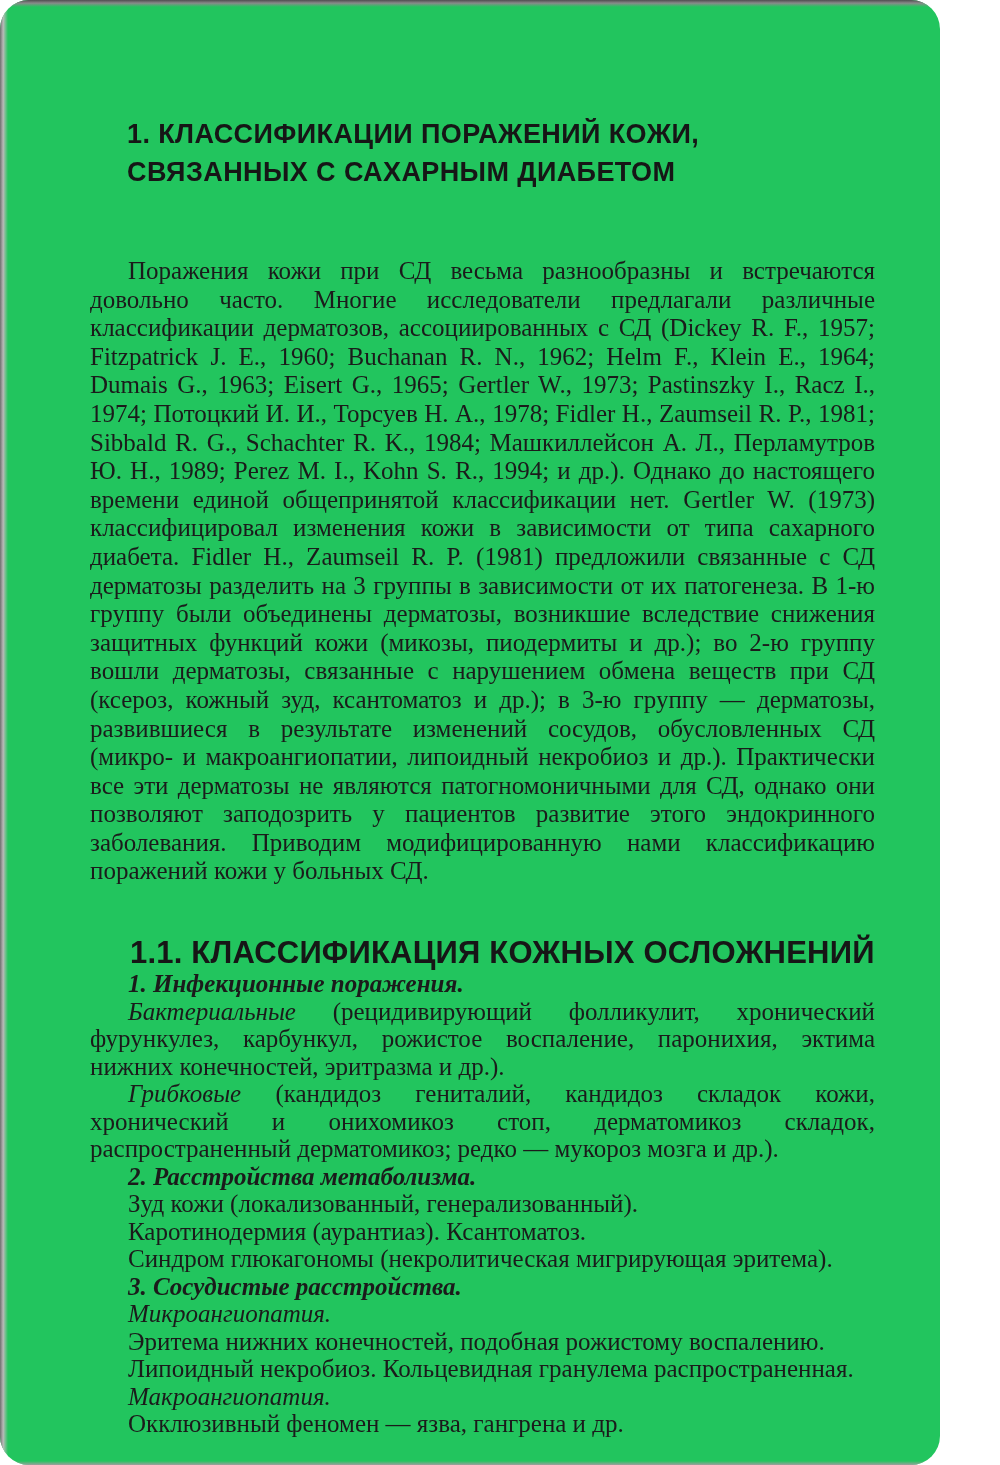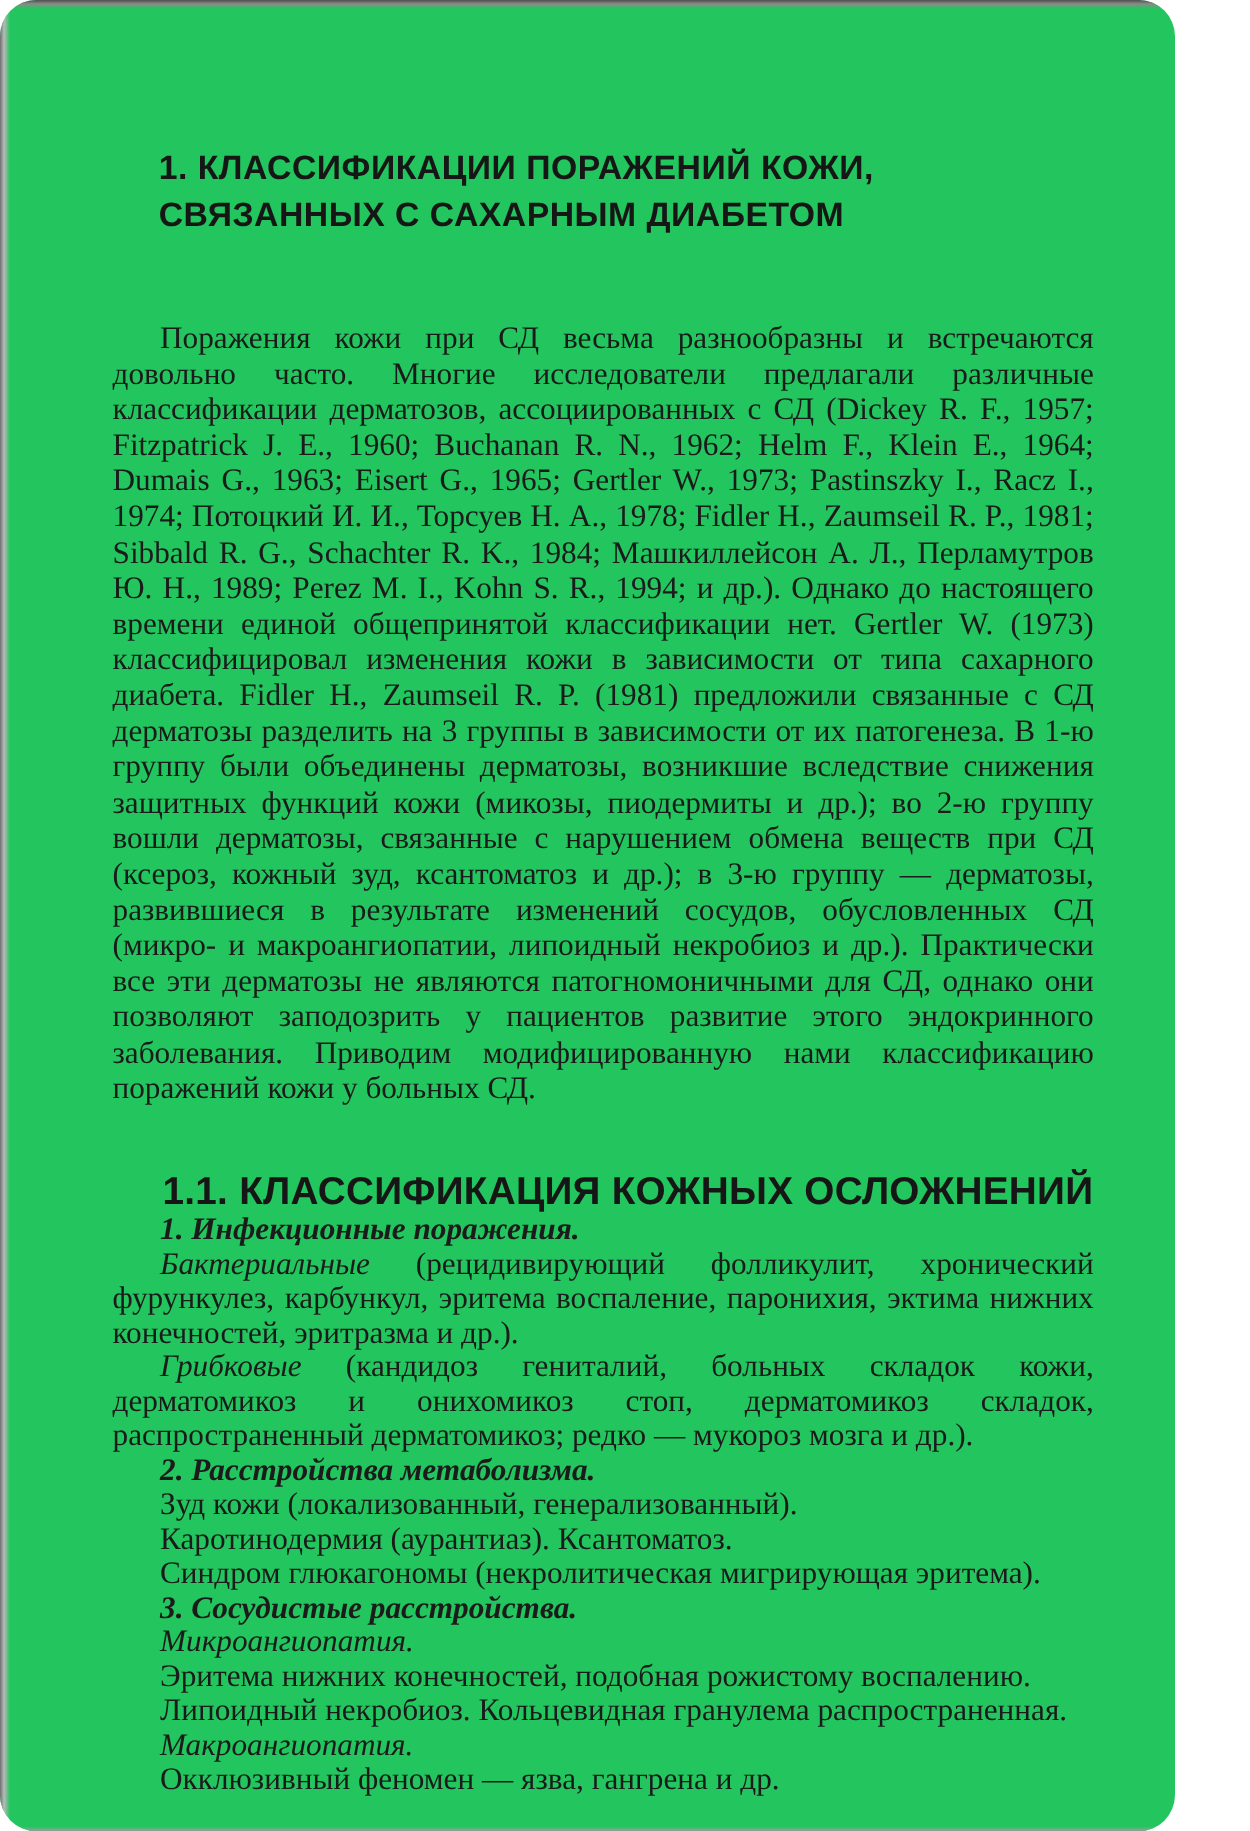--- a/index.html
+++ b/index.html
@@ -107,23 +107,23 @@
     <p class="body-par intro">Поражения кожи при СД весьма разнообразны и встречаются довольно часто. Многие исследователи предлагали различные классификации дерматозов, ассоциированных с СД (Dickey R. F., 1957; Fitzpatrick J. E., 1960; Buchanan R. N., 1962; Helm F., Klein E., 1964; Dumais G., 1963; Eisert G., 1965; Gertler W., 1973; Pastinszky I., Racz I., 1974; Потоцкий И. И., Торсуев Н. А., 1978; Fidler H., Zaumseil R. P., 1981; Sibbald R. G., Schachter R. K., 1984; Машкиллейсон А. Л., Перламутров Ю. Н., 1989; Perez M. I., Kohn S. R., 1994; и др.). Однако до настоящего времени единой общепринятой классификации нет. Gertler W. (1973) классифицировал изменения кожи в зависимости от типа сахарного диабета. Fidler H., Zaumseil R. P. (1981) предложили связанные с СД дерматозы разделить на 3 группы в зависимости от их патогенеза. В 1-ю группу были объединены дерматозы, возникшие вследствие снижения защитных функций кожи (микозы, пиодермиты и др.); во 2-ю группу вошли дерматозы, связанные с нарушением обмена веществ при СД (ксероз, кожный зуд, ксантоматоз и др.); в 3-ю группу — дерматозы, развившиеся в результате изменений сосудов, обусловленных СД (микро- и макроангиопатии, липоидный некробиоз и др.). Практически все эти дерматозы не являются патогномоничными для СД, однако они позволяют заподозрить у пациентов развитие этого эндокринного заболевания. Приводим модифицированную нами классификацию поражений кожи у больных СД.</p>
 
     <h2 class="section-title">
       <span>1.1. КЛАССИФИКАЦИЯ КОЖНЫХ ОСЛОЖНЕНИЙ</span><br>
     </h2>
 
     <div class="list">
 
       <p class="body-par num-heading">1. Инфекционные поражения.</p>
 
-      <p class="body-par"><span class="lead-italic">Бактериальные</span><span> (рецидивирующий фолликулит, хронический фурункулез, карбункул, эритема воспаление, паронихия, эктима нижних конечностей, эритразма и др.).</span></p>
+      <p class="body-par"><span class="lead-italic">Бактериальные</span><span> (рецидивирующий фолликулит, хронический фурункулез, карбункул, рожистое воспаление, паронихия, эктима нижних конечностей, эритразма и др.).</span></p>
 
-      <p class="body-par"><span class="lead-italic">Грибковые</span><span> (кандидоз гениталий, больных складок кожи, дерматомикоз и онихомикоз стоп, дерматомикоз складок, распространенный дерматомикоз; редко — мукороз мозга и др.).</span></p>
+      <p class="body-par"><span class="lead-italic">Грибковые</span><span> (кандидоз гениталий, кандидоз складок кожи, хронический и онихомикоз стоп, дерматомикоз складок, распространенный дерматомикоз; редко — мукороз мозга и др.).</span></p>
 
       <p class="body-par num-heading">2. Расстройства метаболизма.</p>
 
       <p class="body-par">Зуд кожи (локализованный, генерализованный).</p>
       <p class="body-par">Каротинодермия (аурантиаз). Ксантоматоз.</p>
       <p class="body-par">Синдром глюкагономы (некролитическая мигрирующая эритема).</p>
 
       <p class="body-par num-heading">3. Сосудистые расстройства.</p>
 
       <p class="body-par label-italic">Микроангиопатия.</p>

